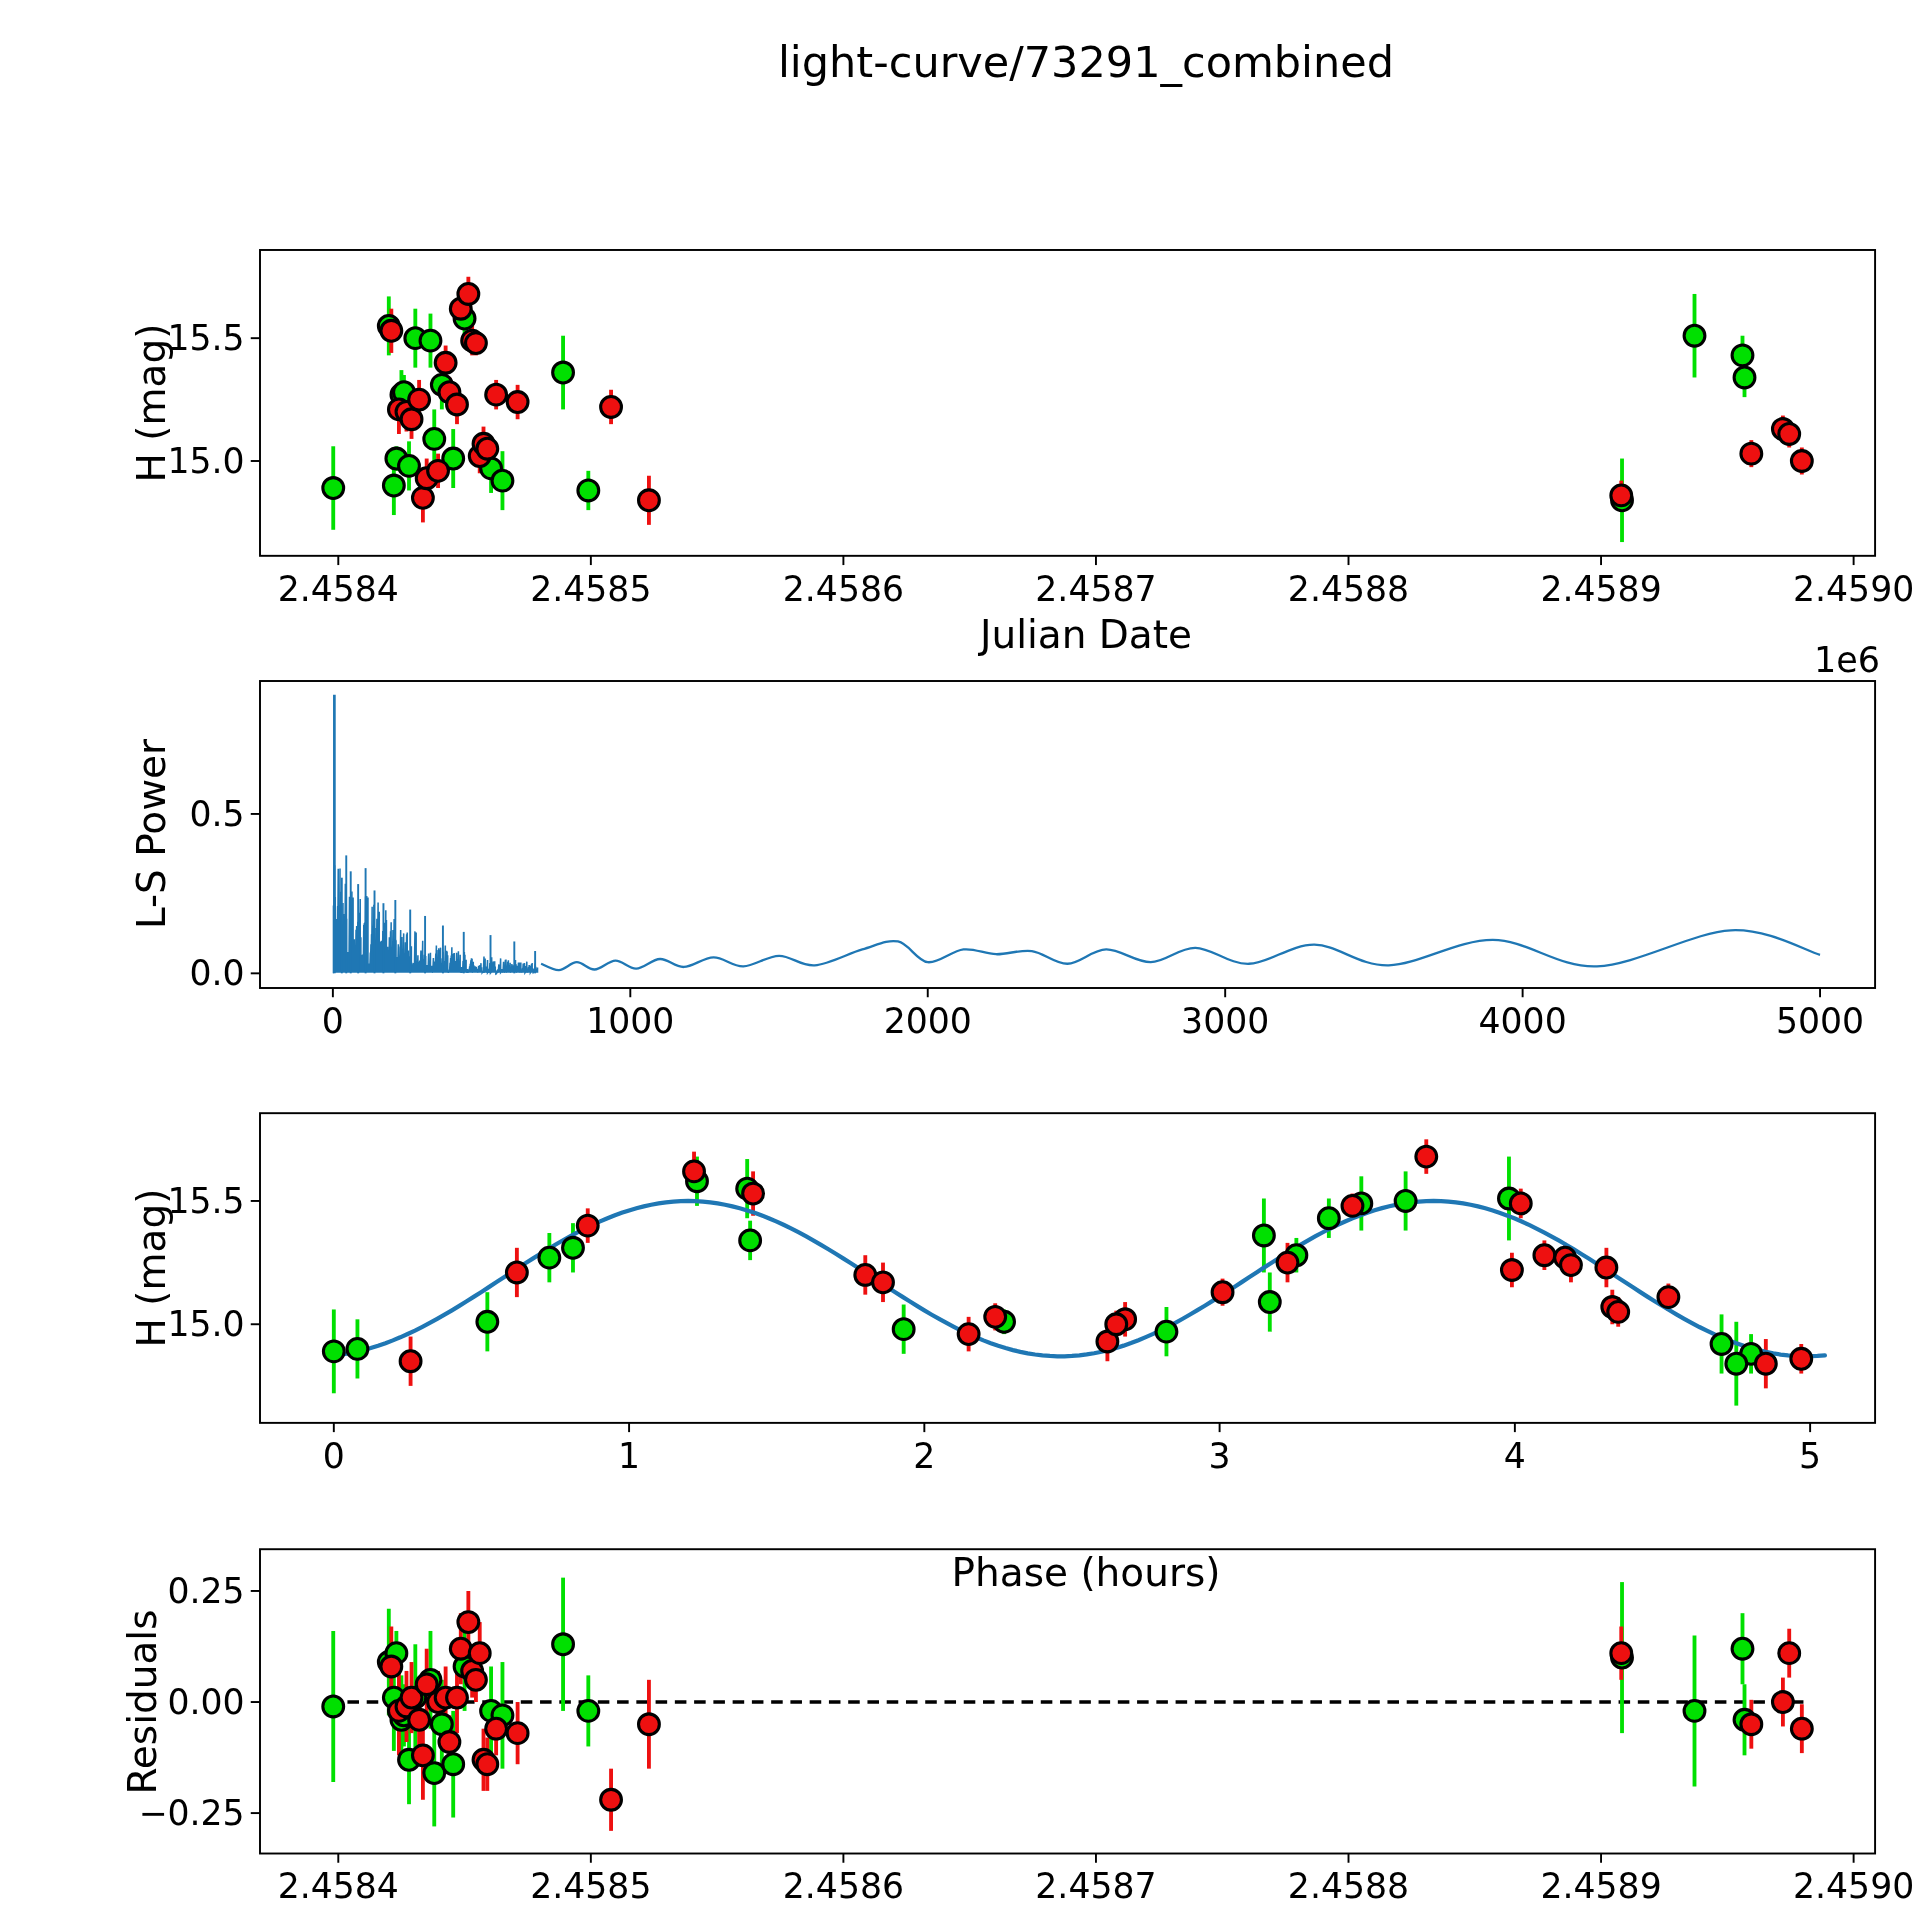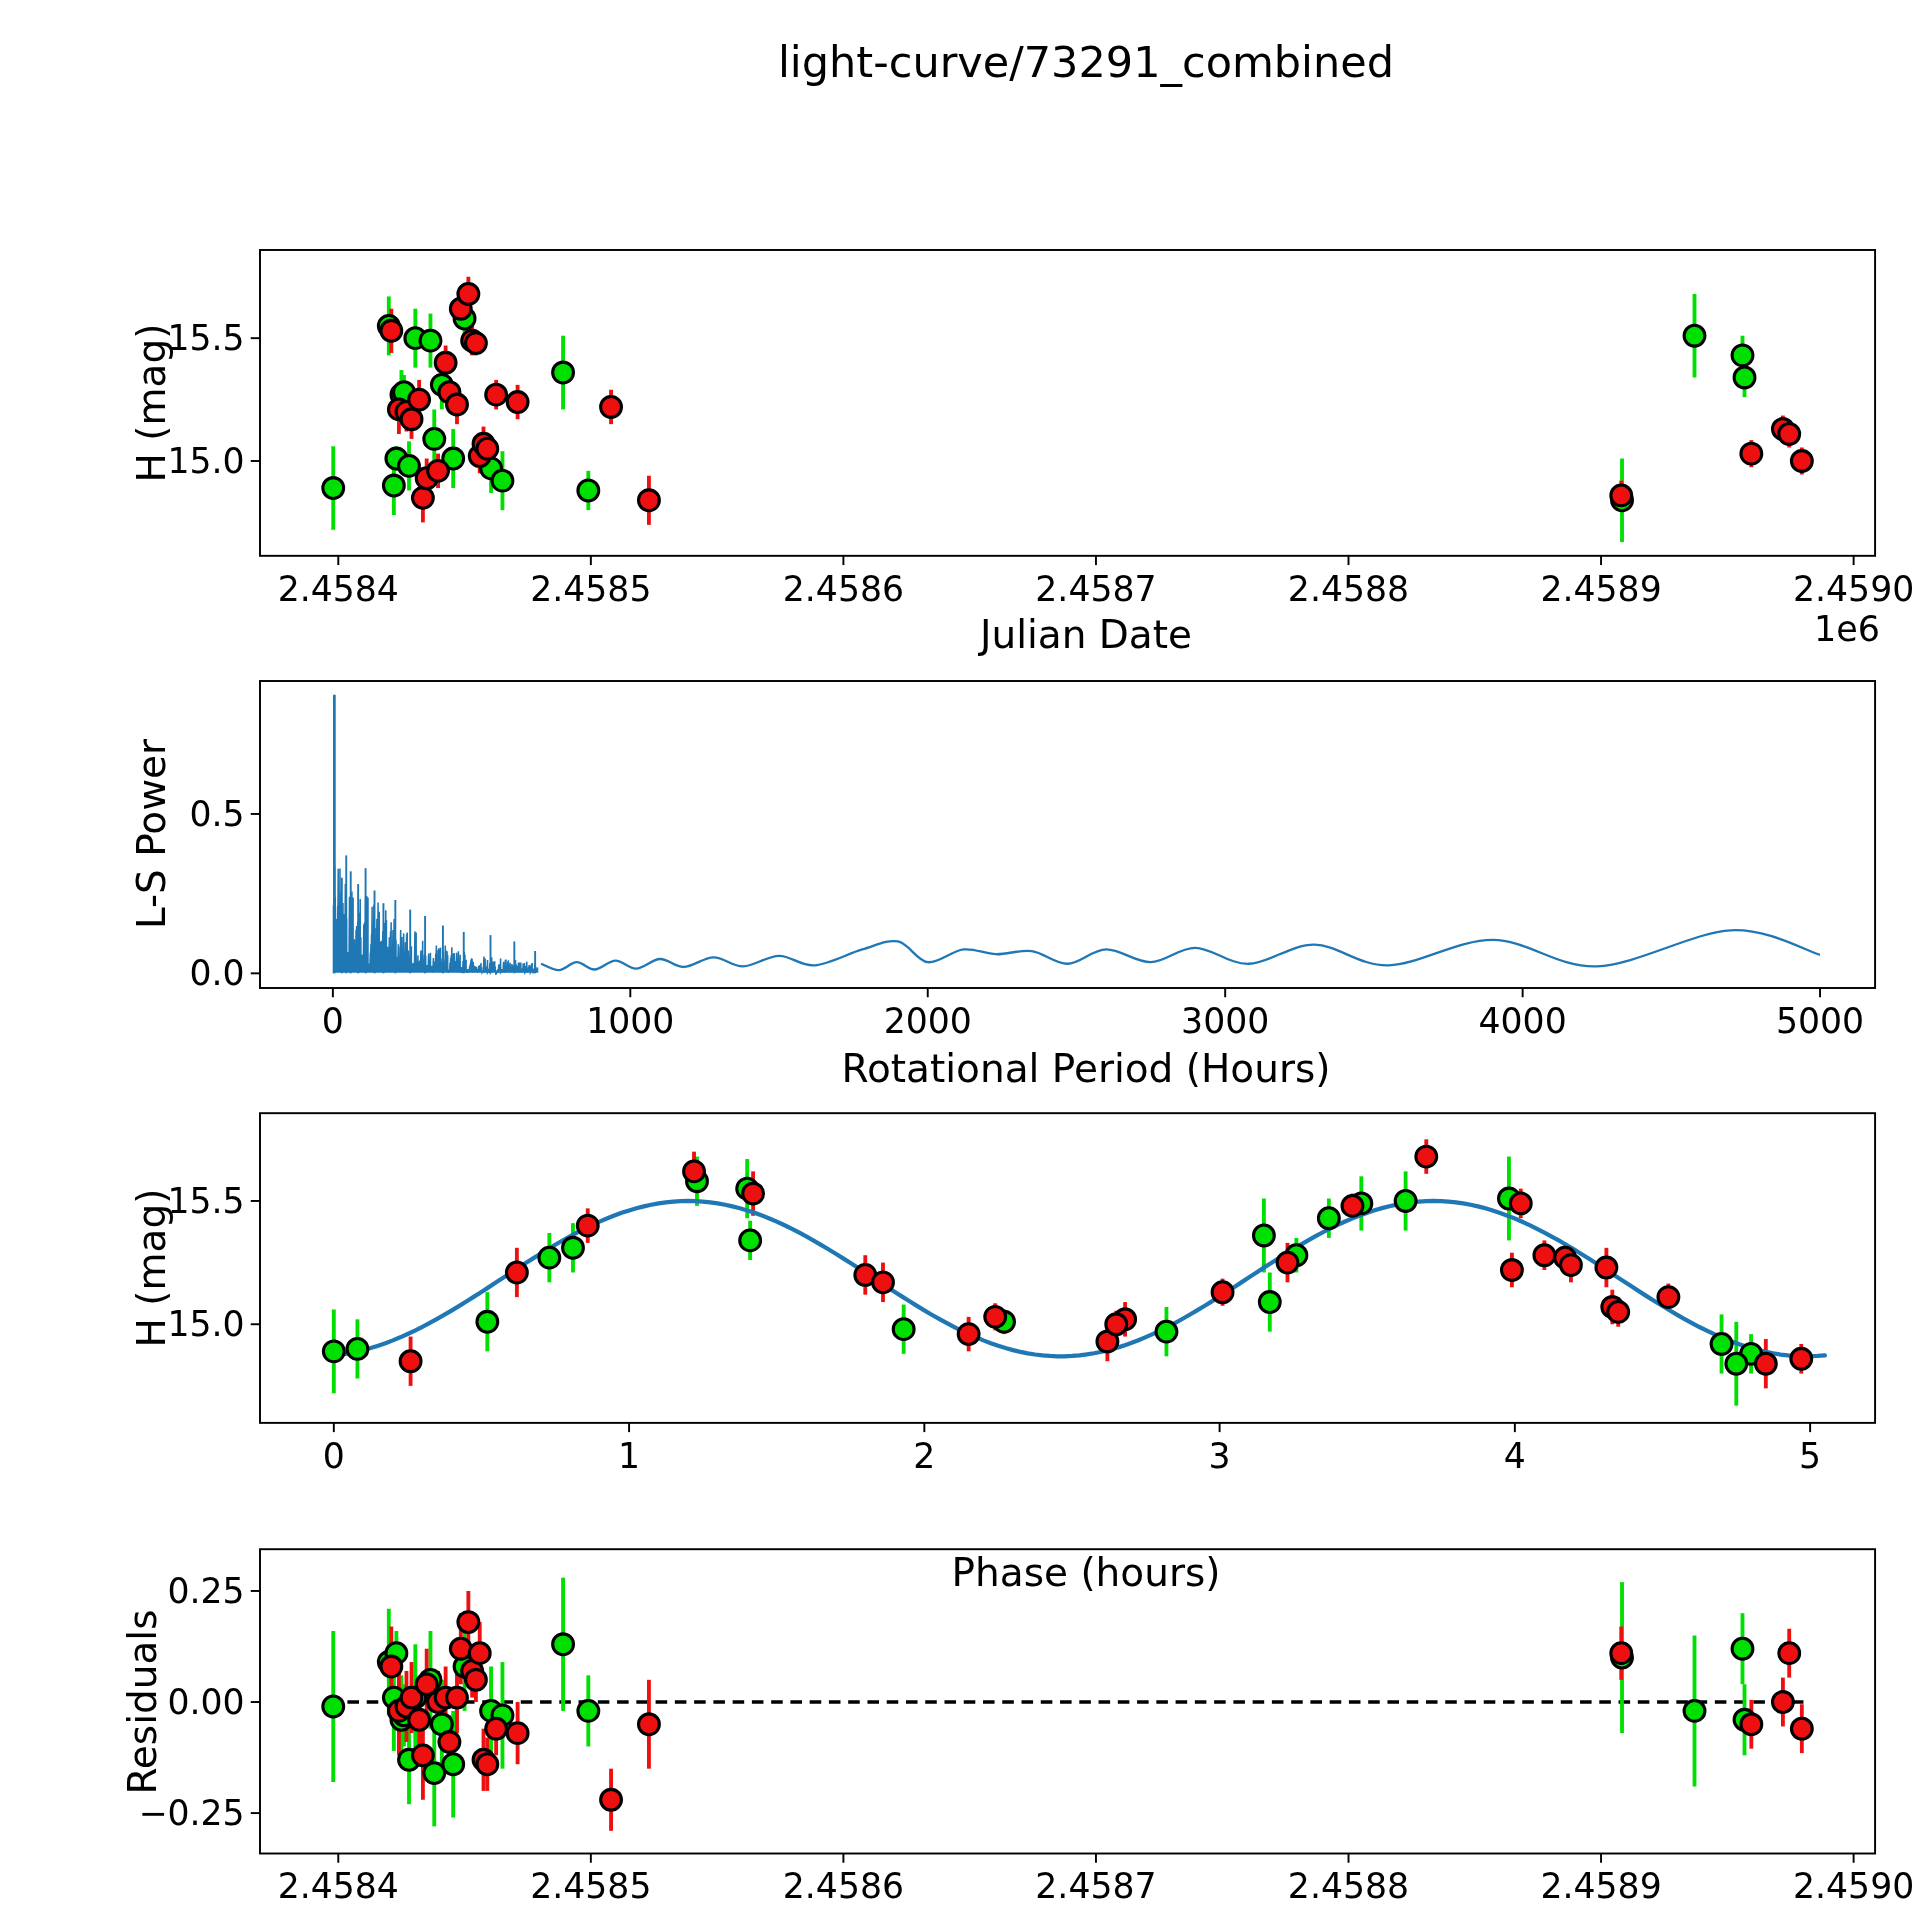--- a/index.html
+++ b/index.html
@@ -2,21 +2,21 @@
 <html style="font-size:6.2px"><head>
 <meta charset="utf-8">
 <style>
   html,body{margin:0;padding:0;background:#ffffff;}
   .fig{position:relative;width:2080px;height:2080px;background:#ffffff;
        font-family:"DejaVu Sans","Liberation Sans",sans-serif;color:#000;}
   .fig svg{position:absolute;left:0;top:0;}
   .lbl{position:absolute;white-space:nowrap;color:#000;}
   .center{transform:translate(-50%,-50%);margin-left:16px;}
   .vert{transform:translate(-50%,-50%) rotate(-90deg);}
-  .rightal{transform:translate(-100%,-50%);}
+  .rightal{transform:translate(-100%,-50%);margin-top:31px;}
   .leftal{transform:translate(0,-50%);}
   .title{font-size:43px;}
   .axlabel{font-size:39px;}
   .offset{font-size:35px;}
   .annot{font-size:39px;}
 </style>
 </head>
 <body>
 
 <div class="fig">
@@ -413,21 +413,20 @@
       </g>
     </svg>
 
   <div class="lbl title center" style="left:1070px;top:62px;">light-curve/73291_combined</div>
 
   <div class="lbl axlabel vert" style="left:151px;top:403px;">H (mag)</div>
   <div class="lbl axlabel center" style="left:1070px;top:634px;">Julian Date</div>
   <div class="lbl offset rightal" style="left:1880px;top:629px;">1e6</div>
 
   <div class="lbl axlabel vert" style="left:151px;top:834px;">L-S Power</div>
-  <div class="lbl axlabel center" style="left:1070px;top:1068px;">Rotational Period (Hours)</div>
 
   <div class="lbl axlabel vert" style="left:151px;top:1268px;">H (mag)</div>
   <div class="lbl axlabel center" style="left:1070px;top:1572px;">Phase (hours)</div>
 
   <div class="lbl axlabel vert" style="left:142px;top:1702px;">Residuals</div>
   <div class="lbl axlabel center" style="left:1070px;top:1945px;">Julian Date</div>
 
 </div>
 
 

